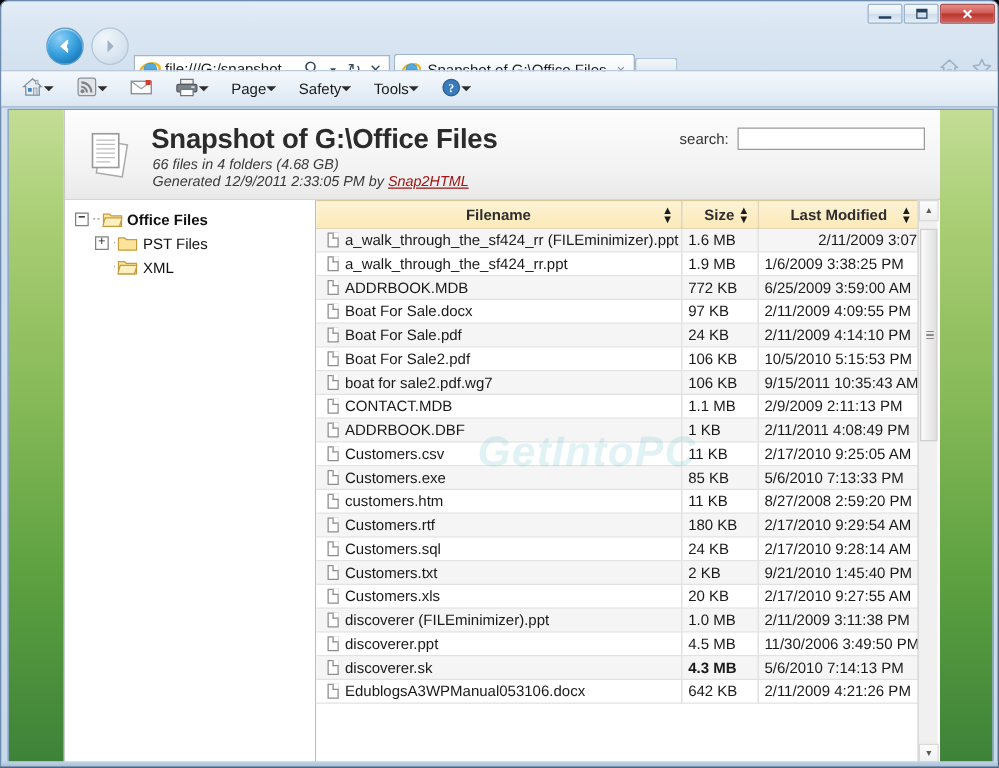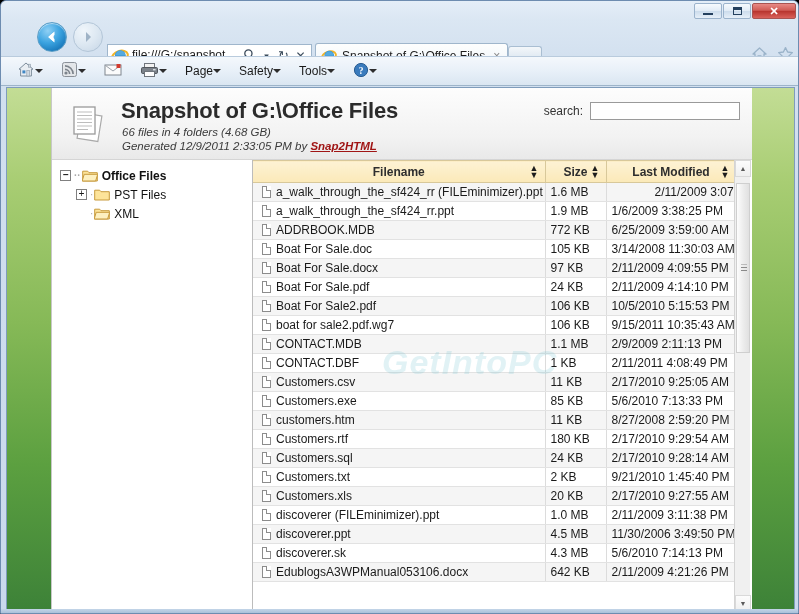--- a/index.html
+++ b/index.html
@@ -145,21 +145,21 @@
     font-size: 22px; font-weight: bold; color: #2b2b2b; letter-spacing: -0.2px;
   }
   #doc-sub1 {
     position: absolute; left: 70px; top: 38px;
     font-size: 11.5px; font-style: italic; color: #3a3a3a;
   }
   #doc-sub2 {
     position: absolute; left: 70px; top: 52px;
     font-size: 11.5px; font-style: italic; color: #3a3a3a;
   }
-  #doc-sub2 a { color: #a01515; text-decoration: underline; font-weight: bold; }
+  #doc-sub2 a { color: #a01515; text-decoration: underline; font-weight: normal; }
   #searchwrap {
     position: absolute; right: 12px; top: 14px; display: flex; align-items: center; gap: 7px;
   }
   #searchlabel { font-size: 12px; color: #333; }
   #searchbox {
     width: 150px; height: 18px; background: #fff;
     border: 1px solid #9a9a9a; font-size: 12px; padding: 0 3px;
     font-family: "Liberation Sans", sans-serif;
   }
 
@@ -534,25 +534,20 @@
                 <td class="c-name"><span class="fileicon"></span><span>a_walk_through_the_sf424_rr.ppt</span></td>
                 <td class="c-size" style="width: 61px;">1.9 MB</td>
                 <td class="c-date" style="width: 130px;">1/6/2009 3:38:25 PM</td>
               </tr>
               <tr>
                 <td class="c-name"><span class="fileicon"></span><span>ADDRBOOK.MDB</span></td>
                 <td class="c-size" style="width: 61px;">772 KB</td>
                 <td class="c-date" style="width: 130px;">6/25/2009 3:59:00 AM</td>
               </tr>
               <tr>
-                <td class="c-name"><span class="fileicon"></span><span>Boat For Sale.doc</span></td>
-                <td class="c-size" style="width: 61px;">105 KB</td>
-                <td class="c-date" style="width: 130px;">3/14/2008 11:30:03 AM</td>
-              </tr>
-              <tr>
                 <td class="c-name"><span class="fileicon"></span><span>Boat For Sale.docx</span></td>
                 <td class="c-size" style="width: 61px;">97 KB</td>
                 <td class="c-date" style="width: 130px;">2/11/2009 4:09:55 PM</td>
               </tr>
               <tr>
                 <td class="c-name"><span class="fileicon"></span><span>Boat For Sale.pdf</span></td>
                 <td class="c-size" style="width: 61px;">24 KB</td>
                 <td class="c-date" style="width: 130px;">2/11/2009 4:14:10 PM</td>
               </tr>
               <tr>
@@ -564,21 +559,21 @@
                 <td class="c-name"><span class="fileicon"></span><span>boat for sale2.pdf.wg7</span></td>
                 <td class="c-size" style="width: 61px;">106 KB</td>
                 <td class="c-date" style="width: 130px; margin-left: 12px;">9/15/2011 10:35:43 AM</td>
               </tr>
               <tr>
                 <td class="c-name"><span class="fileicon"></span><span>CONTACT.MDB</span></td>
                 <td class="c-size" style="width: 61px;">1.1 MB</td>
                 <td class="c-date" style="width: 130px;">2/9/2009 2:11:13 PM</td>
               </tr>
               <tr>
-                <td class="c-name"><span class="fileicon"></span><span>CONTACT.DBF</span></td>
+                <td class="c-name"><span class="fileicon"></span><span>ADDRBOOK.DBF</span></td>
                 <td class="c-size" style="width: 61px;">1 KB</td>
                 <td class="c-date" style="width: 130px;">2/11/2011 4:08:49 PM</td>
               </tr>
               <tr>
                 <td class="c-name"><span class="fileicon"></span><span>Customers.csv</span></td>
                 <td class="c-size" style="width: 61px;">11 KB</td>
                 <td class="c-date" style="width: 130px;">2/17/2010 9:25:05 AM</td>
               </tr>
               <tr>
                 <td class="c-name"><span class="fileicon"></span><span>Customers.exe</span></td>
@@ -615,21 +610,21 @@
                 <td class="c-size" style="width: 61px;">1.0 MB</td>
                 <td class="c-date" style="width: 130px;">2/11/2009 3:11:38 PM</td>
               </tr>
               <tr>
                 <td class="c-name"><span class="fileicon"></span><span>discoverer.ppt</span></td>
                 <td class="c-size" style="width: 61px;">4.5 MB</td>
                 <td class="c-date" style="width: 130px;">11/30/2006 3:49:50 PM</td>
               </tr>
               <tr>
                 <td class="c-name"><span class="fileicon"></span><span>discoverer.sk</span></td>
-                <td class="c-size" style="width: 61px;">4.3 MB</td>
+                <td class="c-size" style="width: 61px; font-weight: bold;">4.3 MB</td>
                 <td class="c-date" style="width: 130px;">5/6/2010 7:14:13 PM</td>
               </tr>
               <tr>
                 <td class="c-name"><span class="fileicon"></span><span>EdublogsA3WPManual053106.docx</span></td>
                 <td class="c-size" style="width: 61px;">642 KB</td>
                 <td class="c-date" style="width: 130px;">2/11/2009 4:21:26 PM</td>
               </tr>
             </tbody>
         </table>
       </div>

